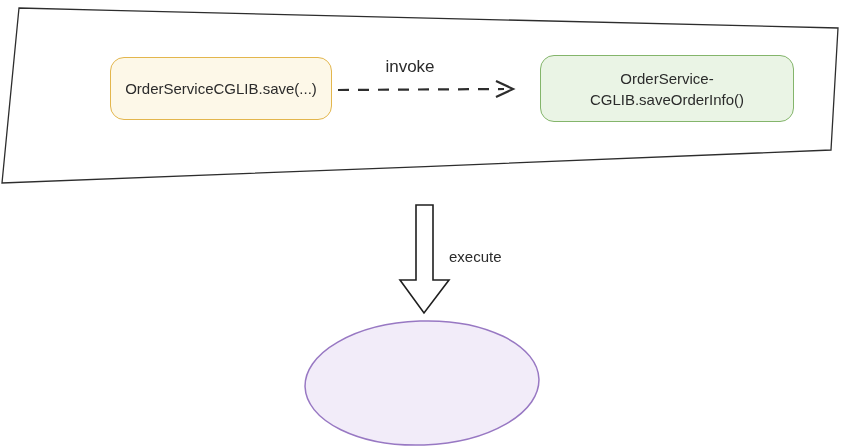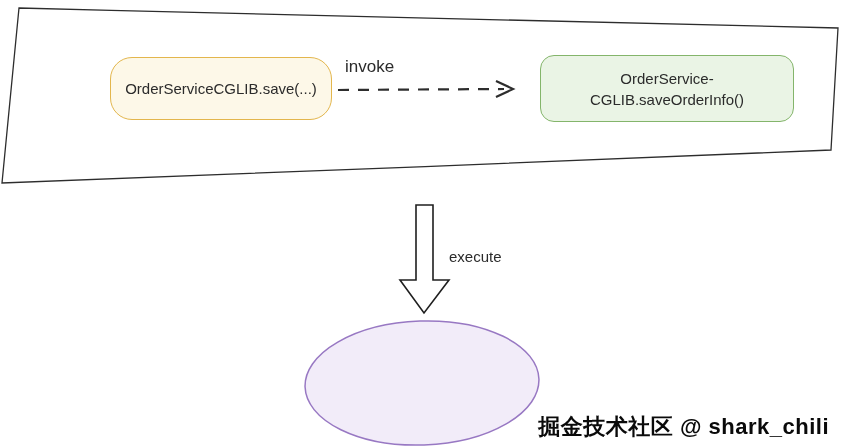--- a/index.html
+++ b/index.html
@@ -30,38 +30,38 @@
     box-sizing: border-box;
     font-size: 15px;
     color: #2b2b2b;
     line-height: 21px;
   }
   .caller-box {
     left: 110px; top: 57px;
     width: 222px; height: 63px;
     background: #fdf8e8;
     border: 1.6px solid #e3b64d;
-    border-radius: 22px;
+    border-radius: 14px;
   }
   .callee-box {
     left: 518px; top: 55px;
     width: 254px; height: 67px;
     background: #eaf4e5;
     border: 1.6px solid #84b56b;
     border-radius: 14px;
     margin-left: 22px;
   }
   .floating-label {
     position: absolute;
     color: #2b2b2b;
   }
   .invoke-label {
     left: 345px; top: 57px;
     width: 130px;
-    text-align: left;
+    text-align: center;
     font-size: 17px;
   }
   .execute-label {
     left: 449px; top: 248px;
     font-size: 15px;
   }
   .threadpool-label {
     left: 307px; top: 371px;
     width: 232px;
     text-align: center;
@@ -100,15 +100,14 @@
   <div class="node-box callee-box">
     <span>OrderService-</span>
     <span>CGLIB.saveOrderInfo()</span>
   </div>
 
   <div class="floating-label invoke-label">invoke</div>
 
   <div class="floating-label execute-label">execute</div>
 
 
-  <div class="watermark">掘金技术社区 @ shark_chili</div>
 
 </div>
 
 </body></html>

